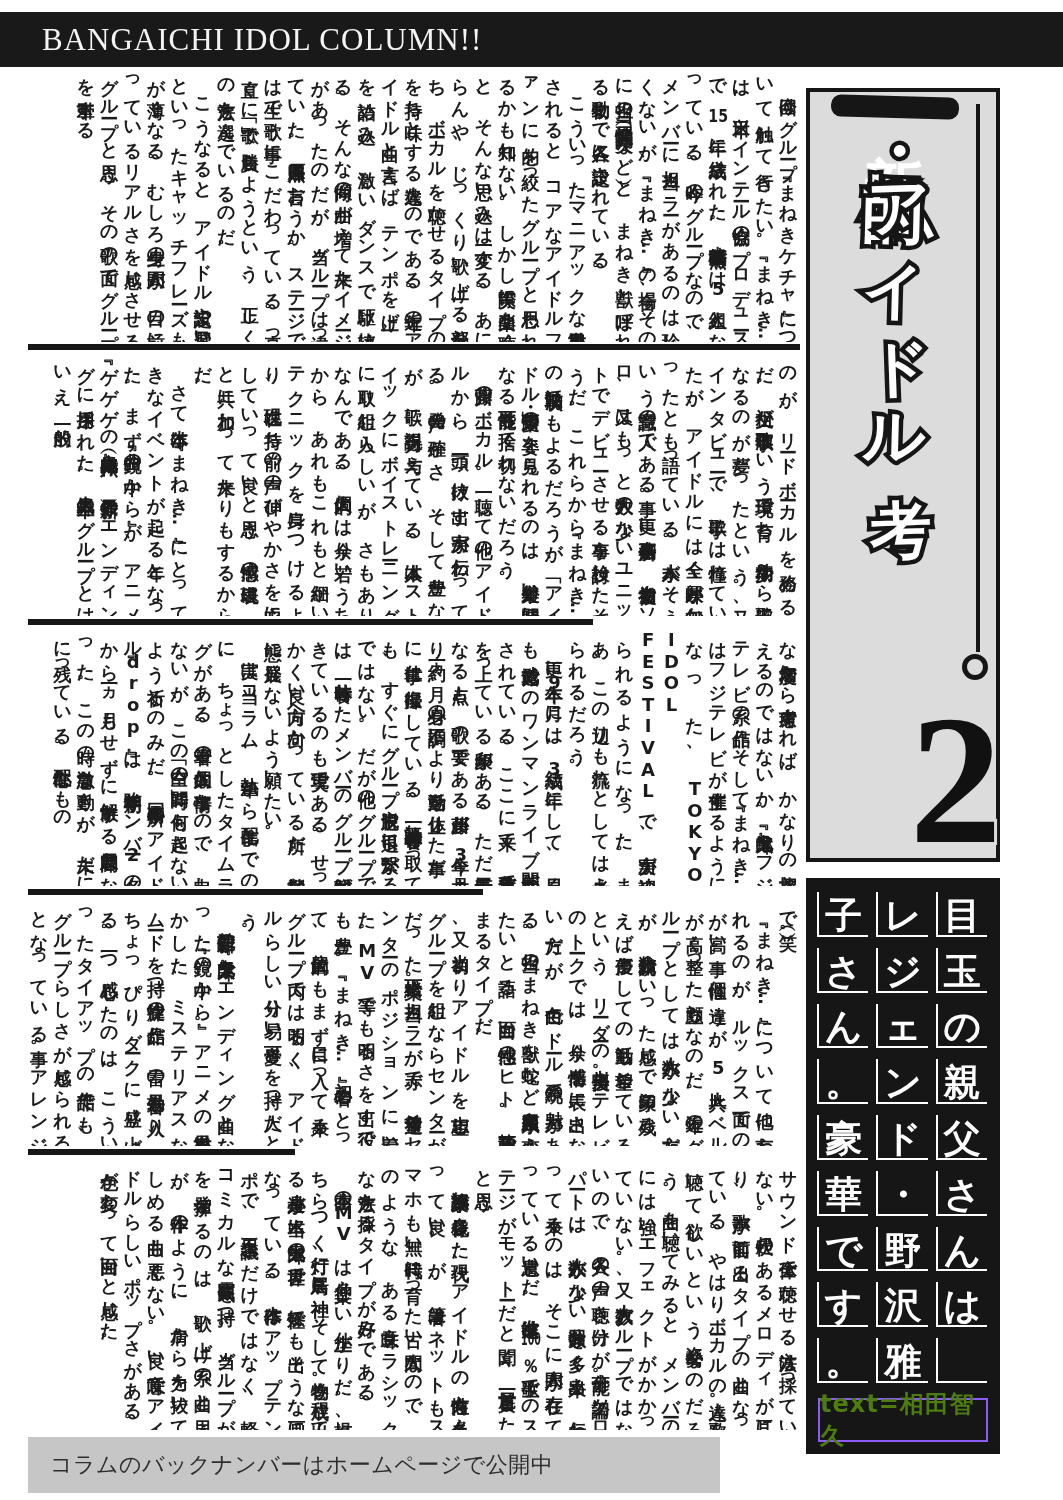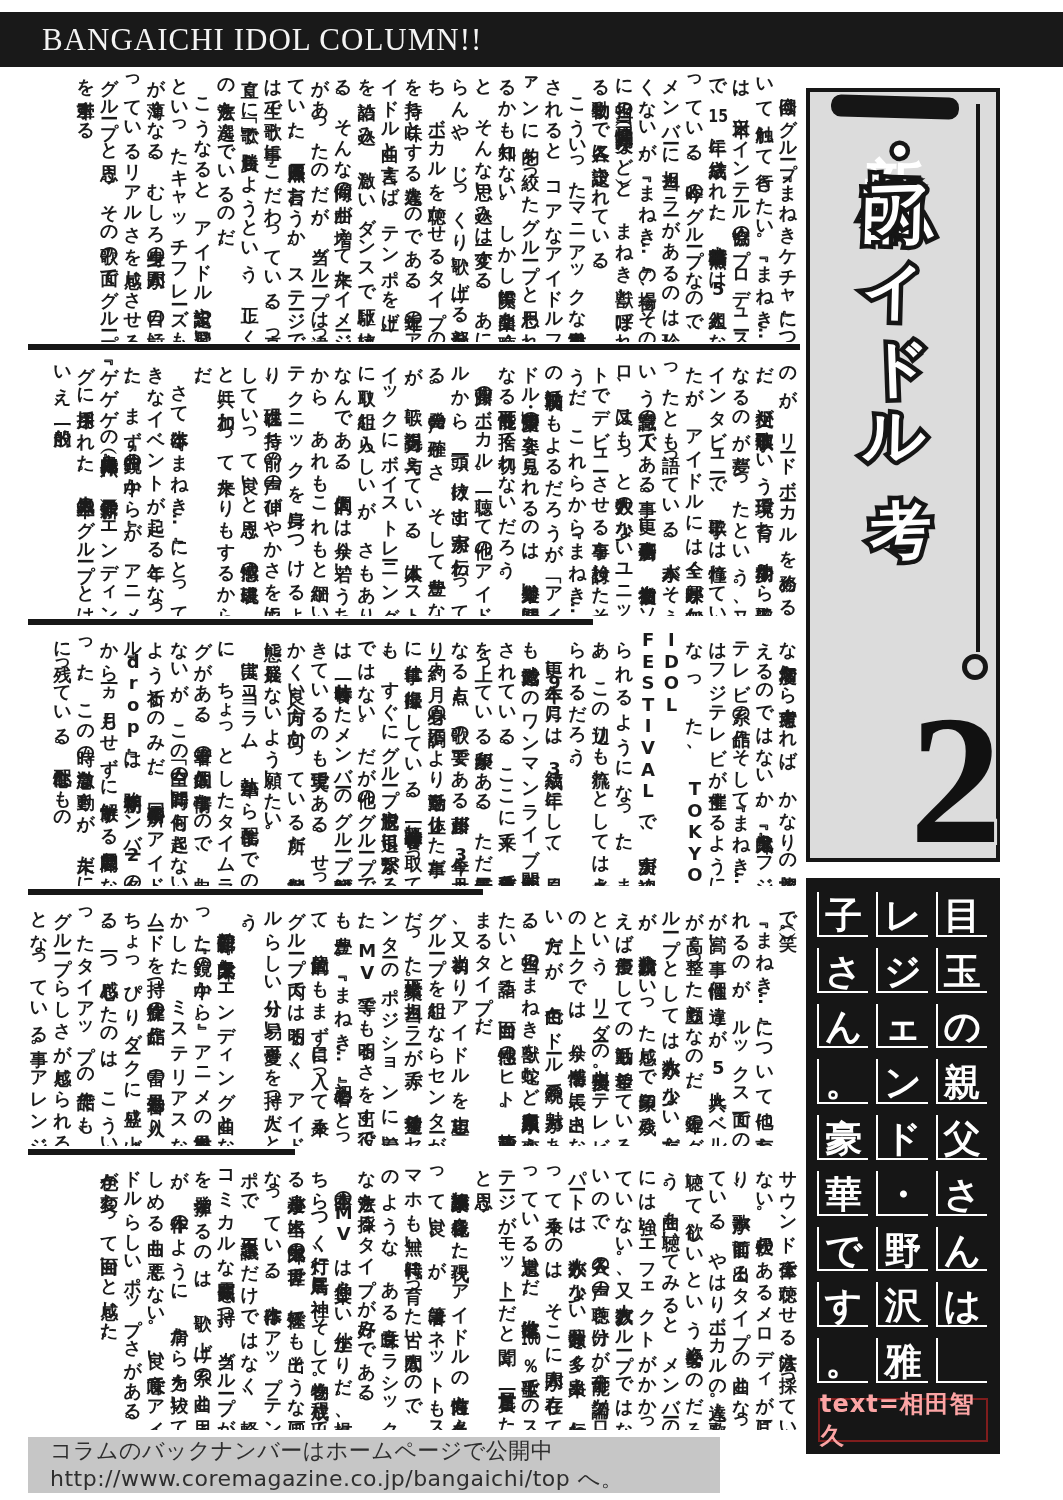--- a/index.html
+++ b/index.html
@@ -96,23 +96,23 @@
     position:relative; color:#fff; font-family:"Liberation Serif", serif;
     font-size:37px; font-weight:700; display:flex; align-items:center; justify-content:center;
   }
   .cell::before {
     content:""; position:absolute; left:3px; top:4px; bottom:7px; width:2px; background:#fff;
   }
   .cell::after {
     content:""; position:absolute; left:3px; bottom:7px; right:5px; height:2px; background:#fff;
   }
   .credit {
-    border:2px solid #7f1d1d; margin:8px 4px 0; height:40px;
+    border:2px solid #8b5cf6; margin:8px 4px 0; height:40px;
     display:flex; align-items:center; justify-content:center;
-    color:#fca5a5; font-size:24px; letter-spacing:1px; font-weight:600;
+    color:#4d7c0f; font-size:24px; letter-spacing:1px; font-weight:600;
   }
 </style>
 </head>
 <body>
 
 <div class="page">
 
   <header class="banner">
     <span>BANGAICHI IDOL COLUMN!!</span>
   </header>
@@ -183,16 +183,15 @@
         <div class="cell">華</div>
         <div class="cell">で</div>
         <div class="cell">す</div>
         <div class="cell">。</div>
       </div>
     <div class="credit">text=相田智久</div>
   </aside>
 
   <footer class="footer-box">
     <div>コラムのバックナンバーはホームページで公開中</div>
-    <div>http://www.coremagazine.co.jp/bangaichi/top へ。</div>
   </footer>
 
 </div>
 
 </body></html>

